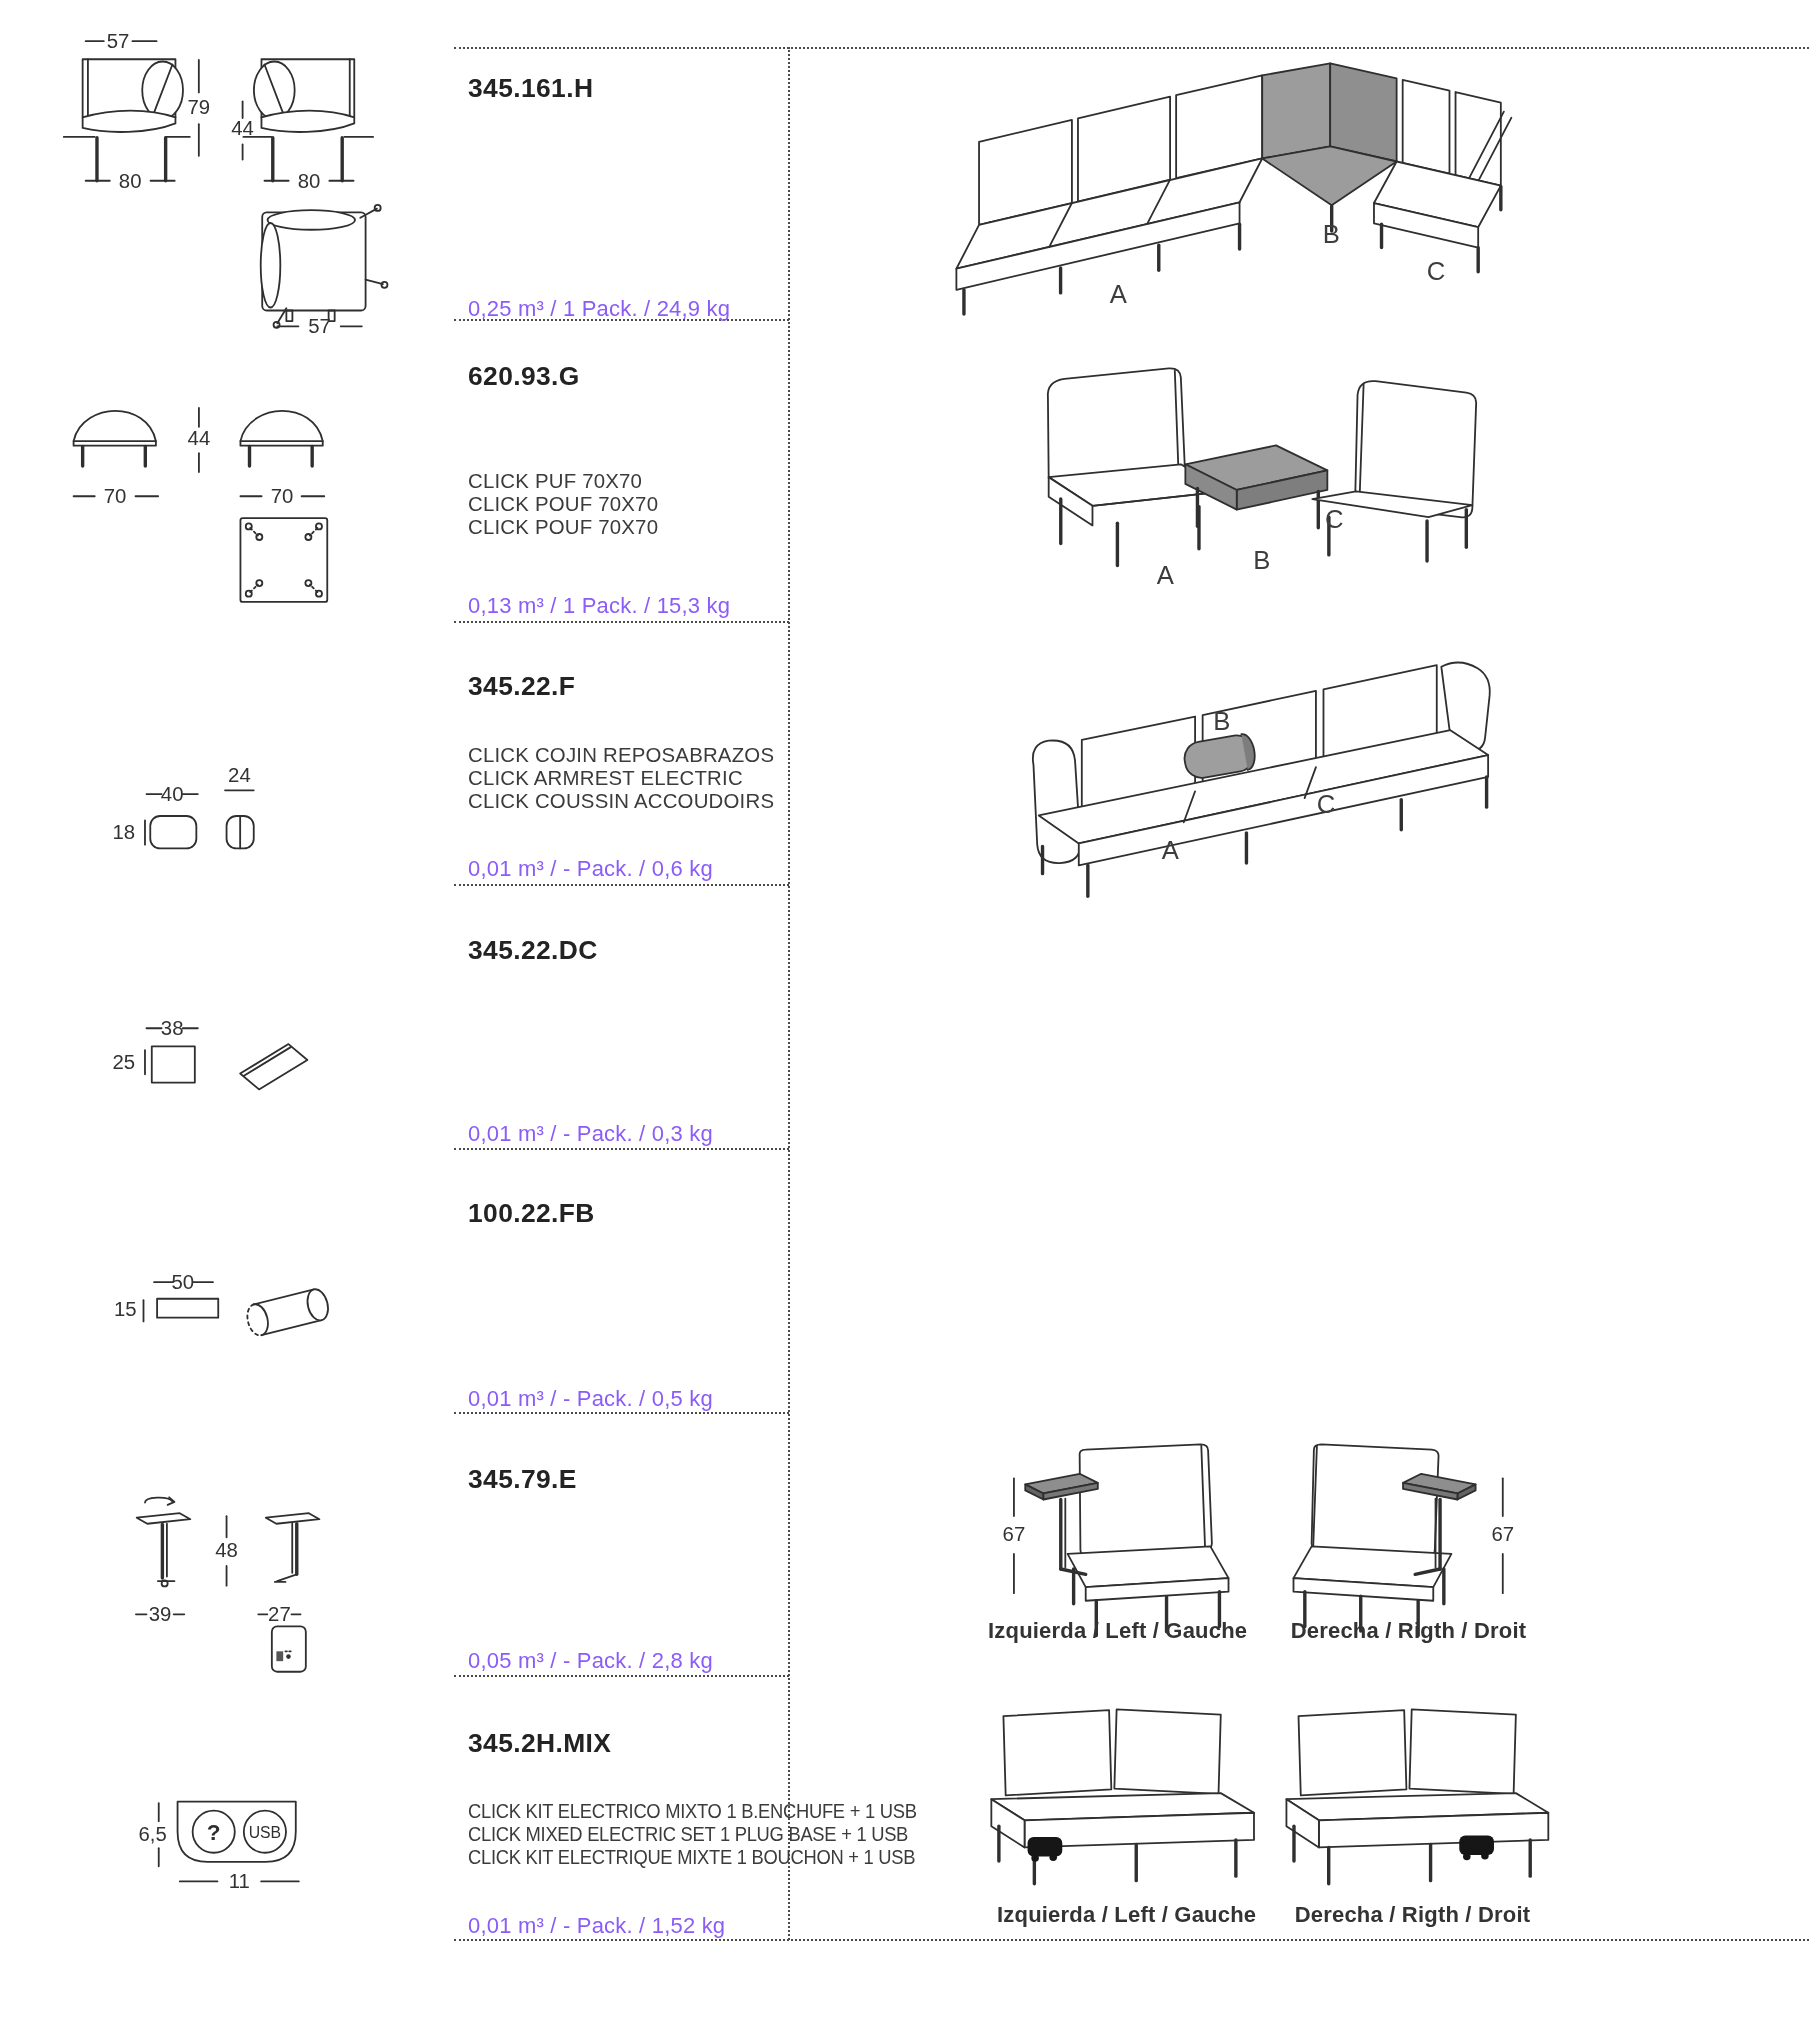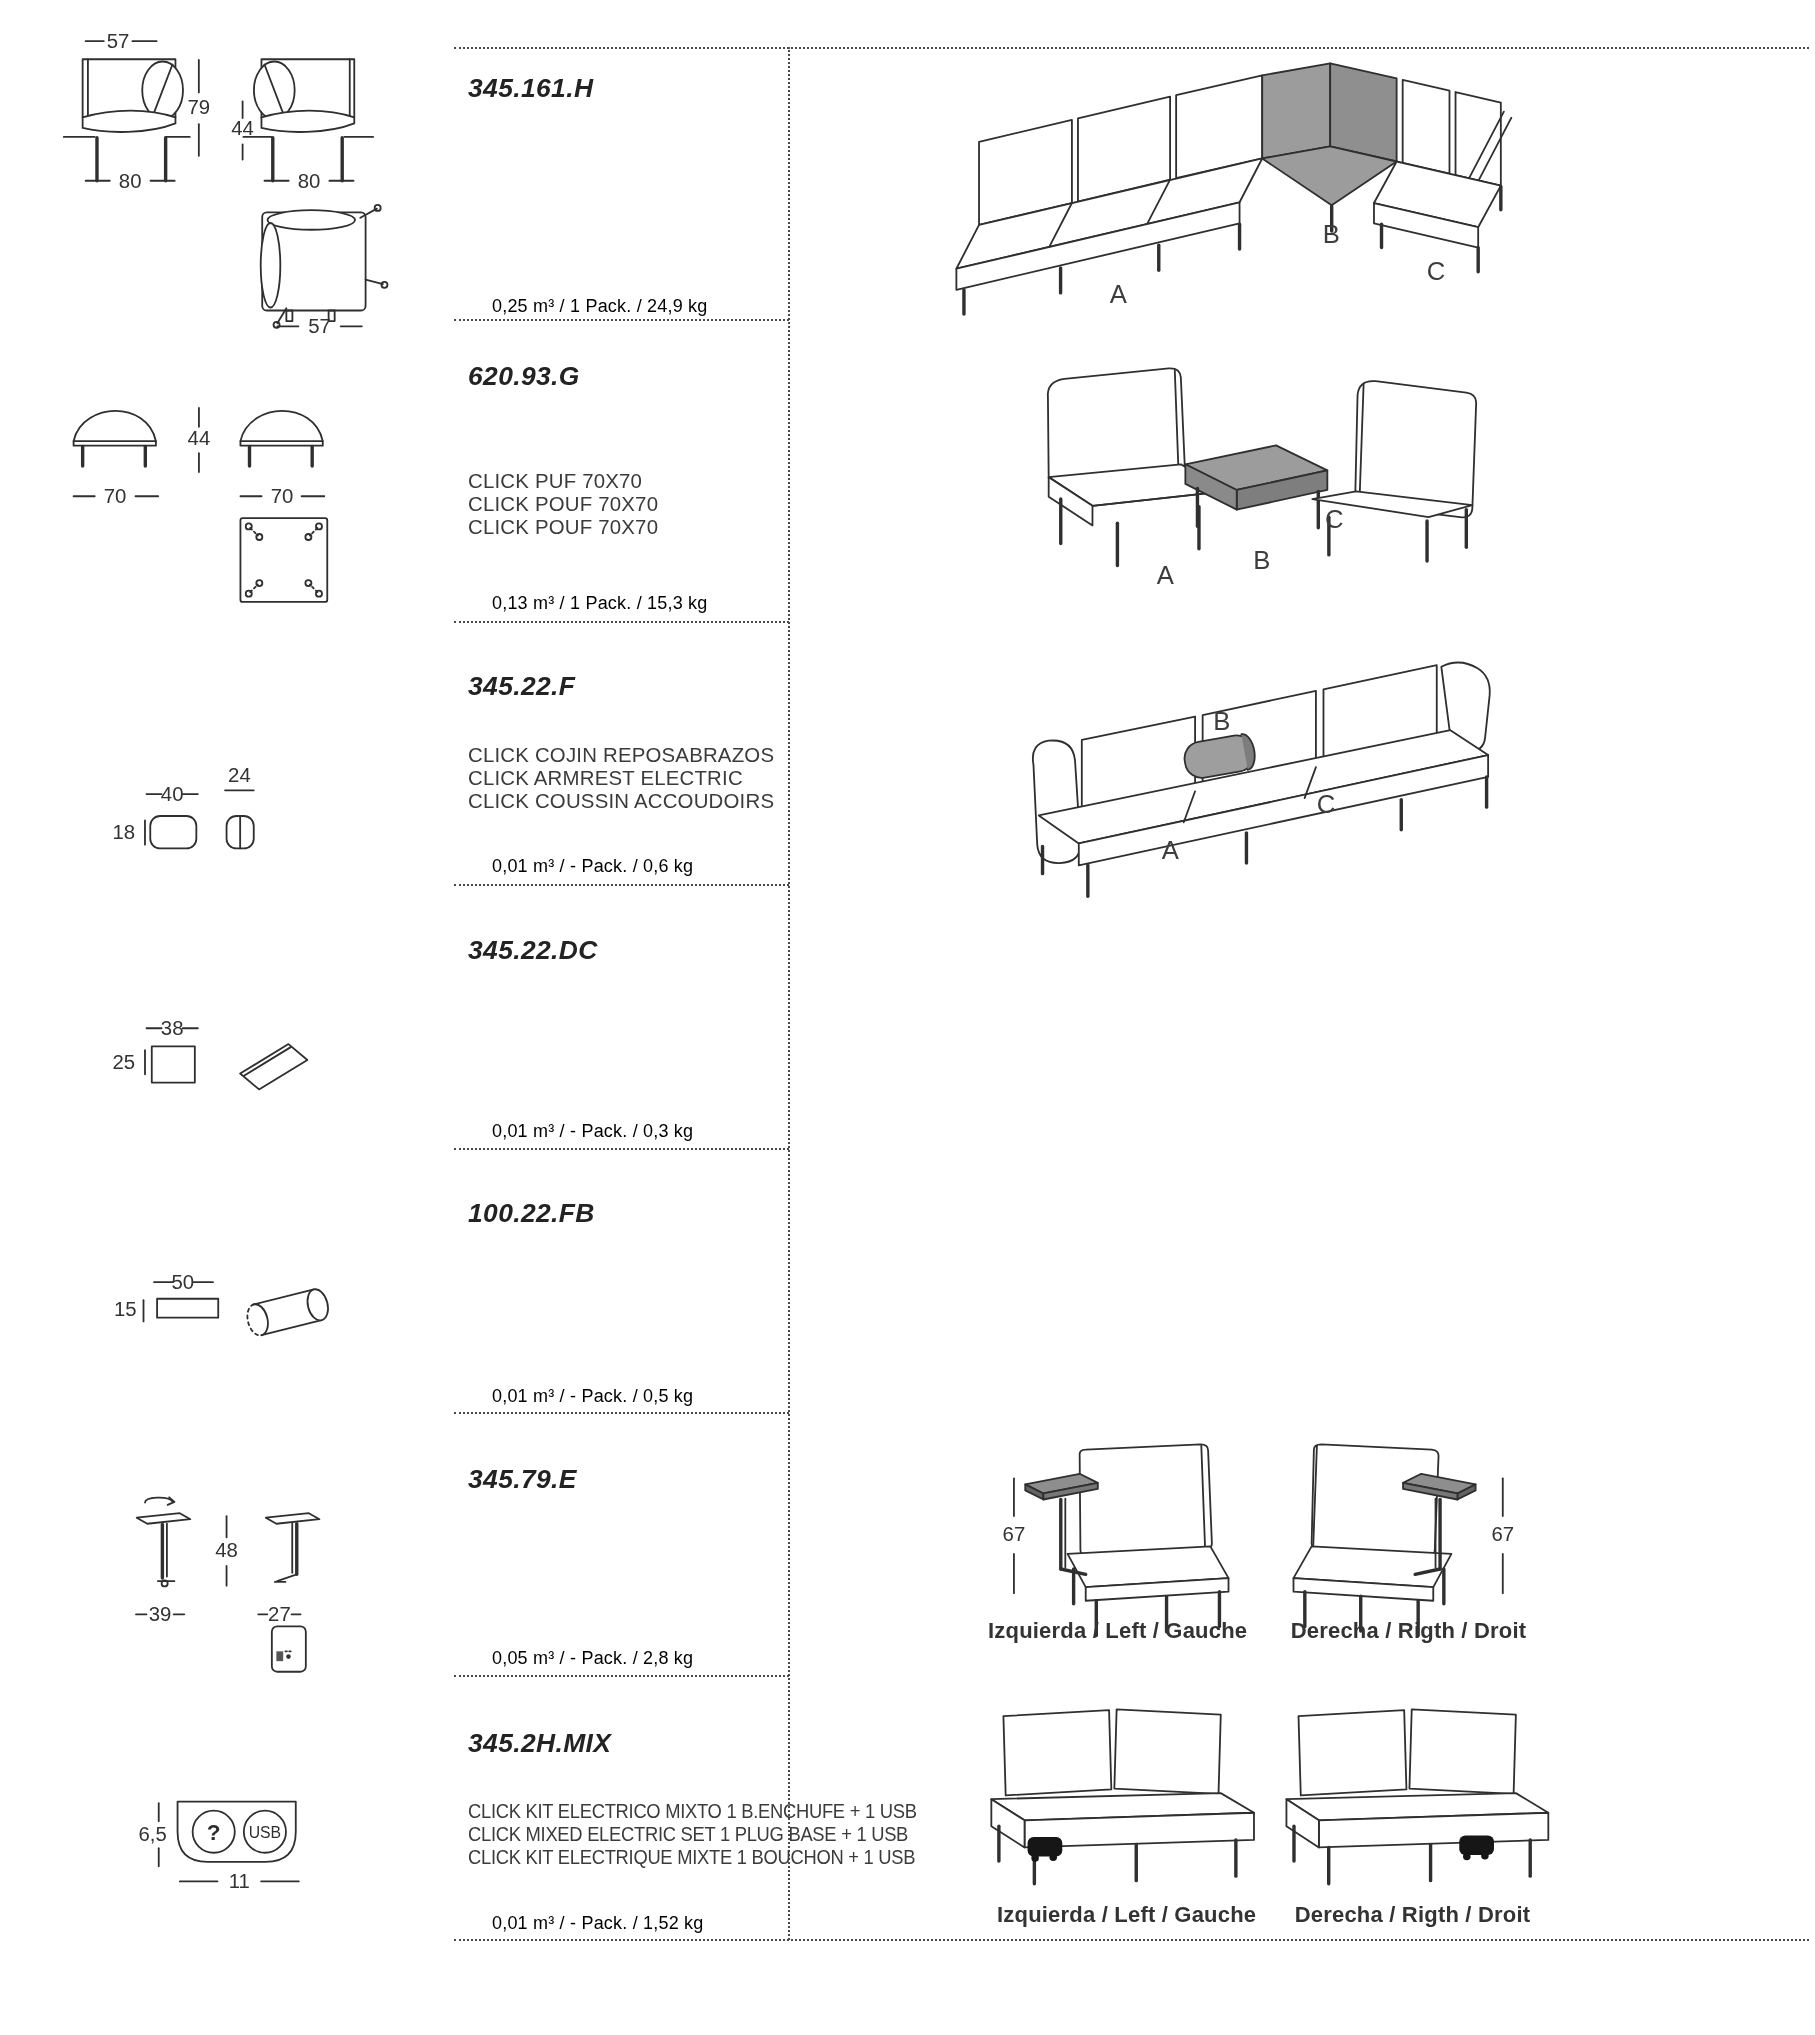--- a/index.html
+++ b/index.html
@@ -11,31 +11,31 @@
     color:#333;
     overflow:hidden;
   }
   
   .hrule{position:absolute;height:0;border-top:2.3px dotted #4a4a4a;}
   .vrule{position:absolute;width:0;border-left:2.3px dotted #4a4a4a;}
 
   
   .pcode{
     position:absolute;left:468px;width:317px;
-    font-size:26.4px;font-weight:700;letter-spacing:0.4px;color:#232323;font-style:italic;
+    font-size:26.4px;font-weight:700;letter-spacing:0.4px;color:#232323;
   }
   .pdesc{
     position:absolute;left:468px;width:325px;
     font-size:20.4px;line-height:23px;letter-spacing:0.2px;color:#3b3b3b;
     white-space:nowrap;
   }
   .pdesc.tight{transform:scaleX(0.90);transform-origin:left top;letter-spacing:-0.3px;}
   .ppack{
-    position:absolute;left:492px;width:325px;
-    font-size:18px;color:#000000;letter-spacing:0.2px;white-space:nowrap;
+    position:absolute;left:468px;width:325px;
+    font-size:22px;color:#8b5cf6;letter-spacing:0.2px;white-space:nowrap;
   }
   .caption{
     position:absolute;font-size:22px;color:#333;letter-spacing:0.2px;
     text-align:center;white-space:nowrap;font-weight:bold;
   }
   svg{position:absolute;overflow:visible;}
   .ln{fill:none;stroke:#2f2f2f;stroke-width:2.4;stroke-linejoin:round;stroke-linecap:round;}
   .fw{fill:#ffffff;stroke:#2f2f2f;stroke-width:2.4;stroke-linejoin:round;}
   .leg{stroke:#2f2f2f;stroke-width:4.5;stroke-linecap:round;fill:none;}
   .dim{font-family:"Liberation Sans",sans-serif;font-size:27px;fill:#333;}

